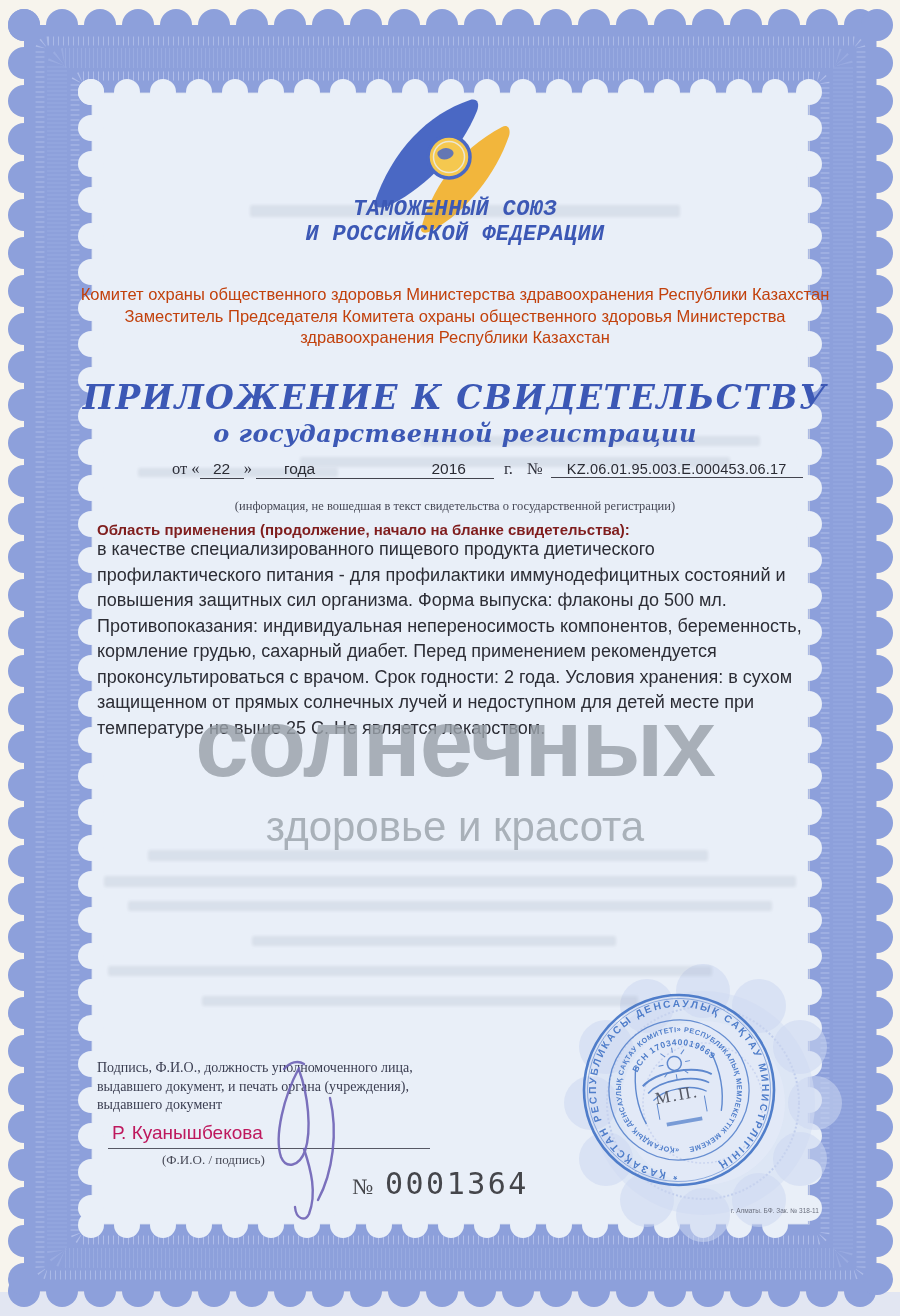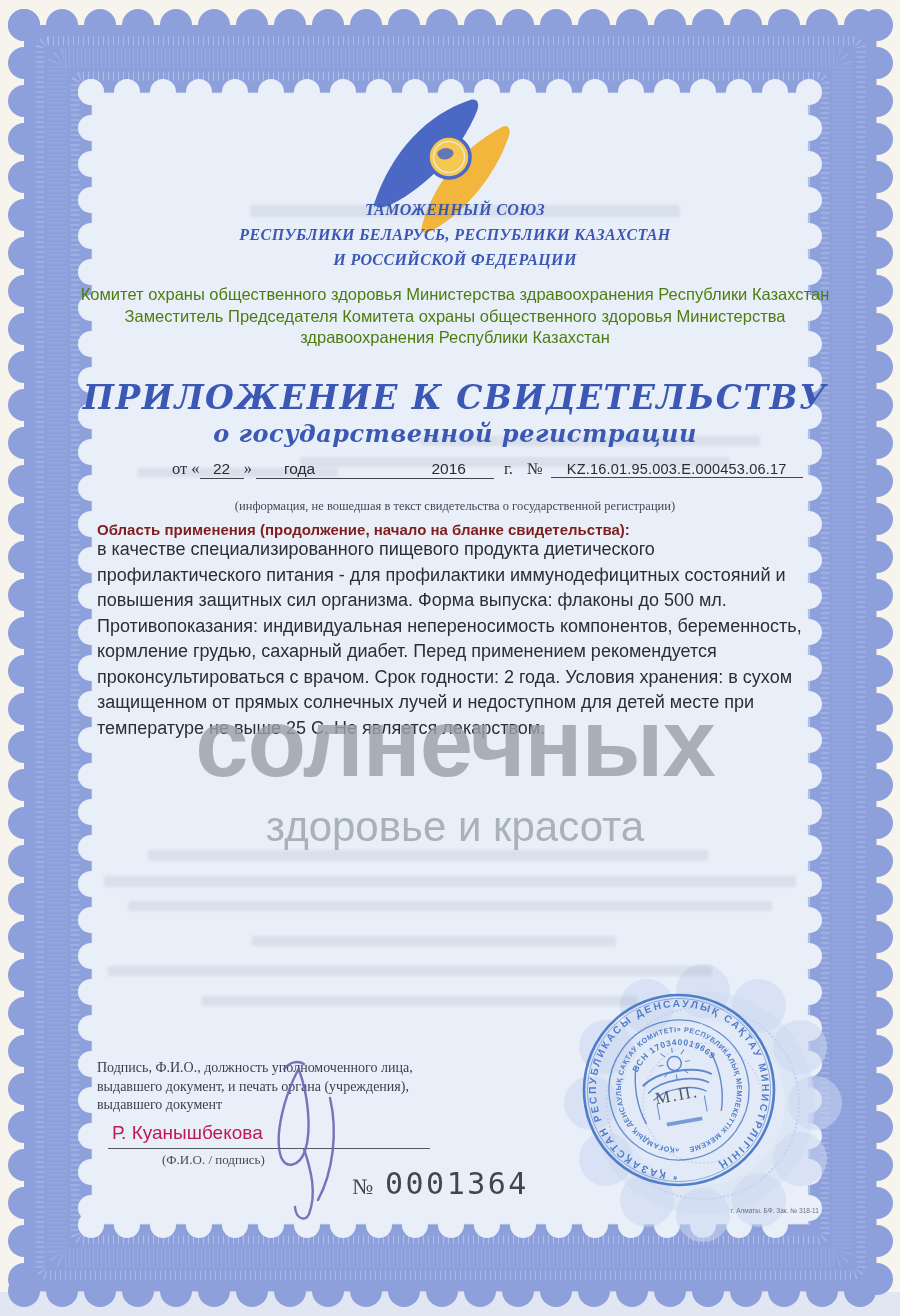--- a/index.html
+++ b/index.html
@@ -2,23 +2,23 @@
 <html><head>
 <meta charset="utf-8">
 <style>
   html,body{margin:0;padding:0;background:#cfcfcf;}
   .page{position:relative;width:900px;height:1316px;overflow:hidden;background:#f7f4ed;
         font-family:"Liberation Sans",sans-serif;}
   .abs{position:absolute;}
   svg{display:block;}
   
   .centered{left:10px;width:890px;text-align:center;}
-  .union-block{top:197px;font-family:Liberation Serif, serif;font-style:italic;font-weight:bold;
-               color:#3c58b5;font-size:16px;line-height:25px;letter-spacing:.4px;}
-  .authority-block{top:284px;font-size:16.5px;line-height:21.5px;color:#4d7c0f;}
+  .union-block{top:197px;font-family:Liberation Mono, monospace;font-style:italic;font-weight:bold;
+               color:#3c58b5;font-size:22px;line-height:25px;letter-spacing:.4px;}
+  .authority-block{top:284px;font-size:16.5px;line-height:21.5px;color:#c2410c;}
   .cap{font-family:"Liberation Serif",serif;font-size:12.5px;color:#474956;}
   .cap1{top:361px;}
   .cap2{top:499px;}
   .doc-title{top:378px;font-family:"DejaVu Serif",serif;font-style:italic;font-weight:bold;
              font-size:33px;color:#3c58b5;letter-spacing:1.5px;}
   .doc-subtitle{top:419px;font-family:"DejaVu Serif",serif;font-style:italic;font-weight:bold;
                 font-size:24px;color:#3c58b5;letter-spacing:.5px;}
   .daterow{top:459px;left:172px;display:flex;align-items:baseline;
            font-family:"Liberation Serif",serif;font-size:16.5px;color:#2e2f3a;}
   .daterow .v{font-family:"Liberation Sans",sans-serif;font-size:15.5px;color:#2b2c34;}
@@ -344,21 +344,20 @@
   <div class="ghost" style="left:138px;top:468px;width:200px;height:9px"></div>
   <div class="ghost" style="left:148px;top:850px;width:560px;height:11px"></div>
   <div class="ghost" style="left:104px;top:876px;width:692px;height:11px"></div>
   <div class="ghost" style="left:128px;top:901px;width:644px;height:10px"></div>
   <div class="ghost" style="left:252px;top:936px;width:364px;height:10px"></div>
   <div class="ghost" style="left:108px;top:966px;width:604px;height:10px"></div>
   <div class="ghost" style="left:202px;top:996px;width:436px;height:10px"></div>
 
   <div class="abs centered union-block">
     <div>ТАМОЖЕННЫЙ СОЮЗ</div>
-    <div>РЕСПУБЛИКИ БЕЛАРУСЬ, РЕСПУБЛИКИ КАЗАХСТАН</div>
     <div>И РОССИЙСКОЙ ФЕДЕРАЦИИ</div>
   </div>
 
   <div class="abs centered authority-block">
     <div>Комитет охраны общественного здоровья Министерства здравоохранения Республики Казахстан</div>
     <div>Заместитель Председателя Комитета охраны общественного здоровья Министерства</div>
     <div>здравоохранения Республики Казахстан</div>
   </div>
 
 
@@ -368,21 +367,21 @@
   <div class="abs daterow">
     <span>от «</span>
     <span class="day-box u v">22</span>
     <span>»</span>
     <span class="my-box u">
       <span class="v">года</span>
       <span class="v">2016</span>
     </span>
     <span class="g-lbl">г.</span>
     <span class="no-lbl">№</span>
-    <span class="num-box u v">KZ.16.01.95.003.Е.000453.06.17</span>
+    <span class="num-box u v">KZ.06.01.95.003.Е.000453.06.17</span>
   </div>
 
   <div class="abs centered cap cap2">(информация, не вошедшая в текст свидетельства о государственной регистрации)</div>
 
   <div class="abs scope-heading">Область применения (продолжение, начало на бланке свидетельства):</div>
   <div class="abs scope-text">в качестве специализированного пищевого продукта диетического профилактического питания - для профилактики иммунодефицитных состояний и повышения защитных сил организма. Форма выпуска: флаконы до 500 мл. Противопоказания: индивидуальная непереносимость компонентов, беременность, кормление грудью, сахарный диабет. Перед применением рекомендуется проконсультироваться с врачом. Срок годности: 2 года. Условия хранения: в сухом защищенном от прямых солнечных лучей и недоступном для детей месте при температуре не выше 25 С. Не является лекарством.</div>
 
   <div class="abs centered wm-name">солнечных</div>
   <div class="abs centered wm-tag">здоровье и красота</div>
 

